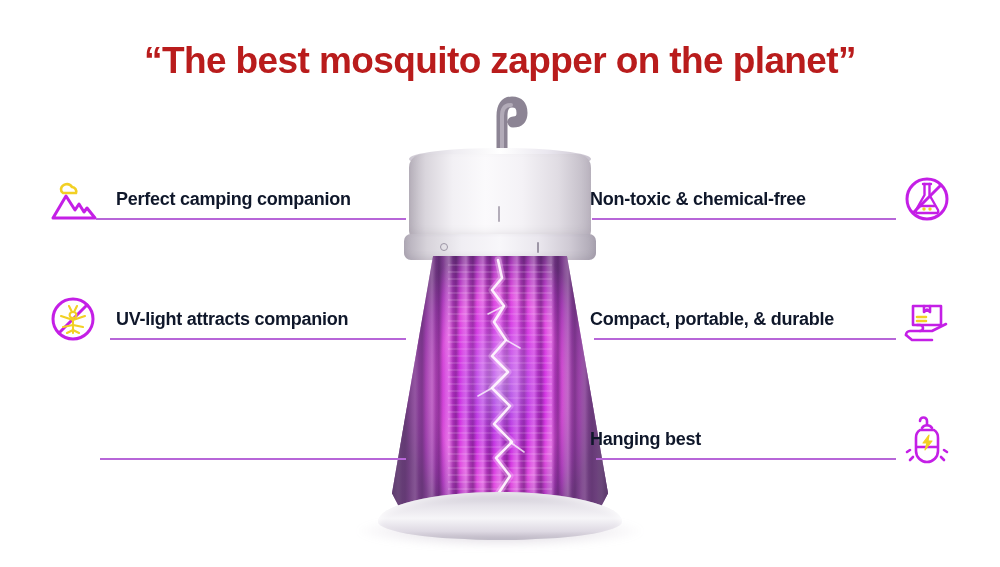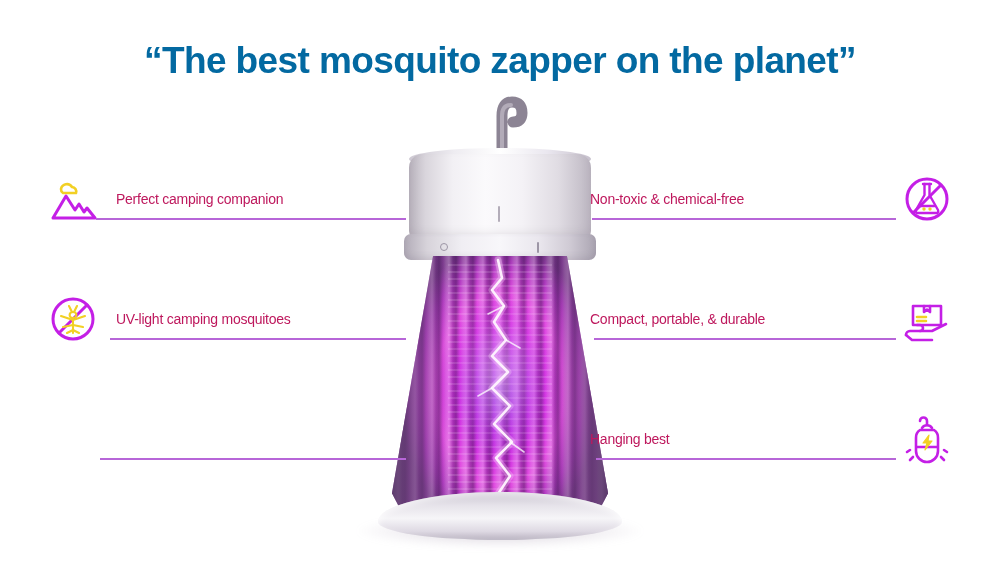--- a/index.html
+++ b/index.html
@@ -22,21 +22,21 @@
   .headline {
     position: absolute;
     top: 40px;
     left: 0;
     width: 1000px;
     text-align: center;
     font-family: "Liberation Sans", sans-serif;
     font-size: 37px;
     font-weight: 700;
     letter-spacing: -0.6px;
-    color: #0369a1;
+    color: #b91c1c;
     white-space: nowrap;
   }
 
   
   .feature {
     position: absolute;
     height: 62px;
     display: flex;
     align-items: center;
   }
@@ -48,23 +48,23 @@
     height: 58px;
     flex: 0 0 58px;
     display: flex;
     align-items: center;
     justify-content: center;
   }
   .feature-icon svg { display: block; }
 
   .feature-text {
     flex: 1 1 auto;
-    font-size: 14px;
-    font-weight: 400;
-    color: #be185d;
+    font-size: 18px;
+    font-weight: 700;
+    color: #0f172a;
     letter-spacing: -0.25px;
     white-space: nowrap;
   }
   .feature-left  .feature-text { padding-left: 14px;  text-align: left; }
   .feature-right .feature-text { padding-right: 14px; text-align: left; }
 
   
   .connector {
     position: absolute;
     height: 1.6px;
@@ -310,21 +310,21 @@
         <g fill="none" stroke="#f2d024" stroke-width="2.1" stroke-linecap="round" stroke-linejoin="round">
           <path d="M21 12 L24 18 M29 12 L26 18"></path>
           <ellipse cx="25" cy="21" rx="3.4" ry="3"></ellipse>
           <path d="M25 24 L25 39"></path>
           <path d="M25 26 L13 22 M25 26 L37 22"></path>
           <path d="M25 31 L15 33 M25 31 L35 33"></path>
           <path d="M25 36 L19 39 M25 36 L31 39"></path>
         </g>
       </svg>
     </span>
-    <span class="feature-text">UV-light camping mosquitoes</span>
+    <span class="feature-text">UV-light attracts companion</span>
   </div>
   <div class="connector" style="left:110px; top:338px; width:296px;"></div>
 
   <div class="connector" style="left:100px; top:458px; width:306px;"></div>
 
   <div class="feature feature-right row1">
     <span class="feature-icon">
       <svg width="50" height="50" viewBox="0 0 50 50">
         <circle cx="25" cy="25" r="20" fill="none" stroke="#c41fe6" stroke-width="3"></circle>
         <path d="M12 38 L38 12" stroke="#c41fe6" stroke-width="3" stroke-linecap="round"></path>

